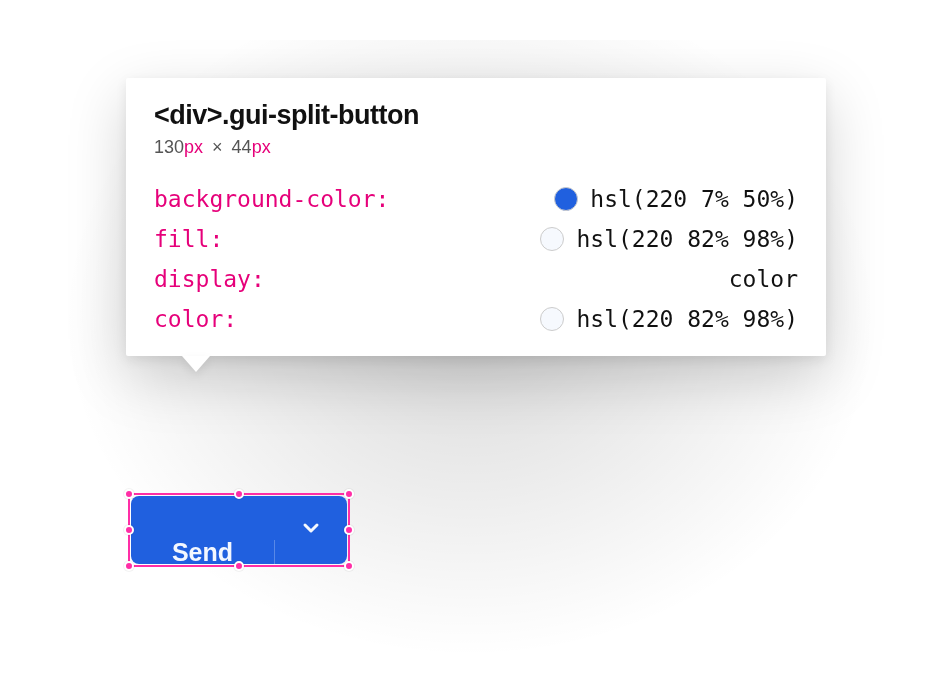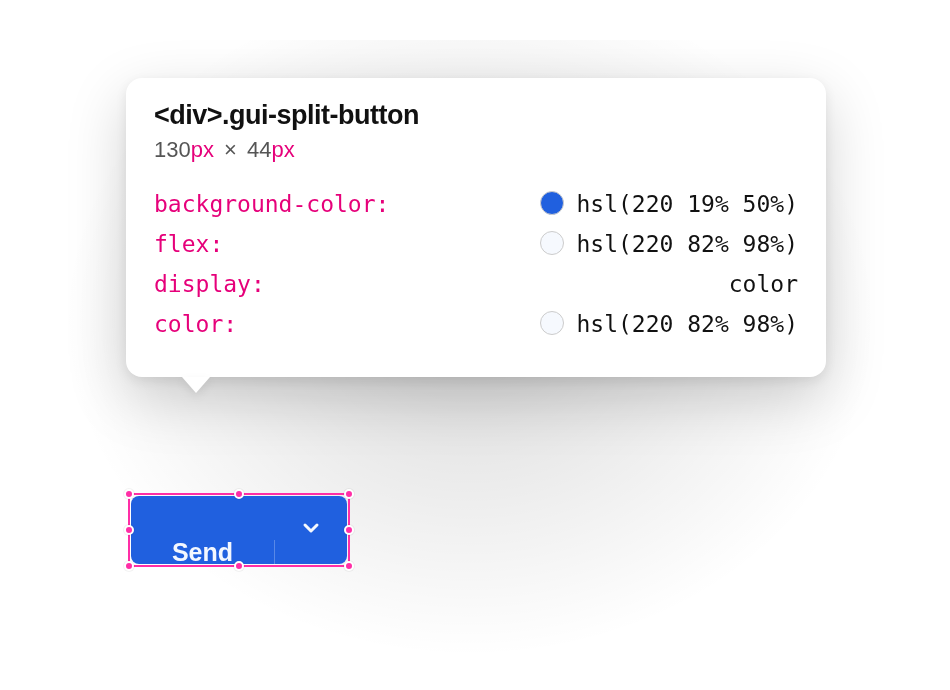--- a/index.html
+++ b/index.html
@@ -27,23 +27,23 @@
       z-index: 0;
       pointer-events: none;
     }
     
     .tooltip {
       position: absolute;
       left: 126px;
       top: 78px;
       width: 700px;
       background: #fff;
-      border-radius: 16px;
+      border-radius: 2px;
       box-shadow: 0 20px 60px rgba(0,0,0,0.18), 0 4px 12px rgba(0,0,0,0.08);
-      padding: 22px 28px 40px 28px;
+      padding: 22px 28px 24px 28px;
       z-index: 2;
     }
     .tooltip::after {
       content: "";
       position: absolute;
       left: 56px;
       bottom: -16px;
       width: 0;
       height: 0;
       border-left: 14px solid transparent;
@@ -52,42 +52,42 @@
       filter: drop-shadow(0 4px 4px rgba(0,0,0,0.08));
     }
     .tooltip-header .selector {
       font-size: 27px;
       font-weight: 700;
       color: #111;
       letter-spacing: -0.5px;
     }
     .tooltip-header .dims {
       margin-top: 6px;
-      font-size: 22px;
+      font-size: 18px;
       color: #555;
       font-weight: 500;
     }
     .tooltip-header .dims .px {
       color: #e6007a;
     }
     .tooltip-header .dims .times {
       color: #555;
       margin: 0 4px;
     }
     .props {
       margin-top: 28px;
       display: flex;
       flex-direction: column;
       gap: 14px;
       font-family: "SF Mono", ui-monospace, Menlo, Consolas, monospace;
       font-size: 23px;
     }
     .prop-row {
       display: flex;
-      align-items: flex-start;
+      align-items: center;
       gap: 12px;
     }
     .prop-name {
       color: #e6007a;
       white-space: nowrap;
     }
     .spacer {
       flex: 1;
     }
     .swatch {
@@ -172,24 +172,24 @@
         <span>130</span><span class="px">px</span>
         <span class="times">×</span>
         <span>44</span><span class="px">px</span>
       </div>
     </div>
     <div class="props" id="props">
         <div class="prop-row">
           <span class="prop-name">background-color:</span>
           <span class="spacer"></span>
           <span class="swatch" style="background: rgb(32, 96, 223);"></span>
-          <span class="prop-val">hsl(220 19% 50%)</span>
-        </div>
-        <div class="prop-row">
-          <span class="prop-name">flex:</span>
+          <span class="prop-val">hsl(220 7% 50%)</span>
+        </div>
+        <div class="prop-row">
+          <span class="prop-name">fill:</span>
           <span class="spacer"></span>
           <span class="swatch" style="background: rgb(246, 249, 254);"></span>
           <span class="prop-val">hsl(220 82% 98%)</span>
         </div>
         <div class="prop-row">
           <span class="prop-name">display:</span>
           <span class="spacer"></span>
           <span class="prop-val">color</span>
         </div>
         <div class="prop-row">

